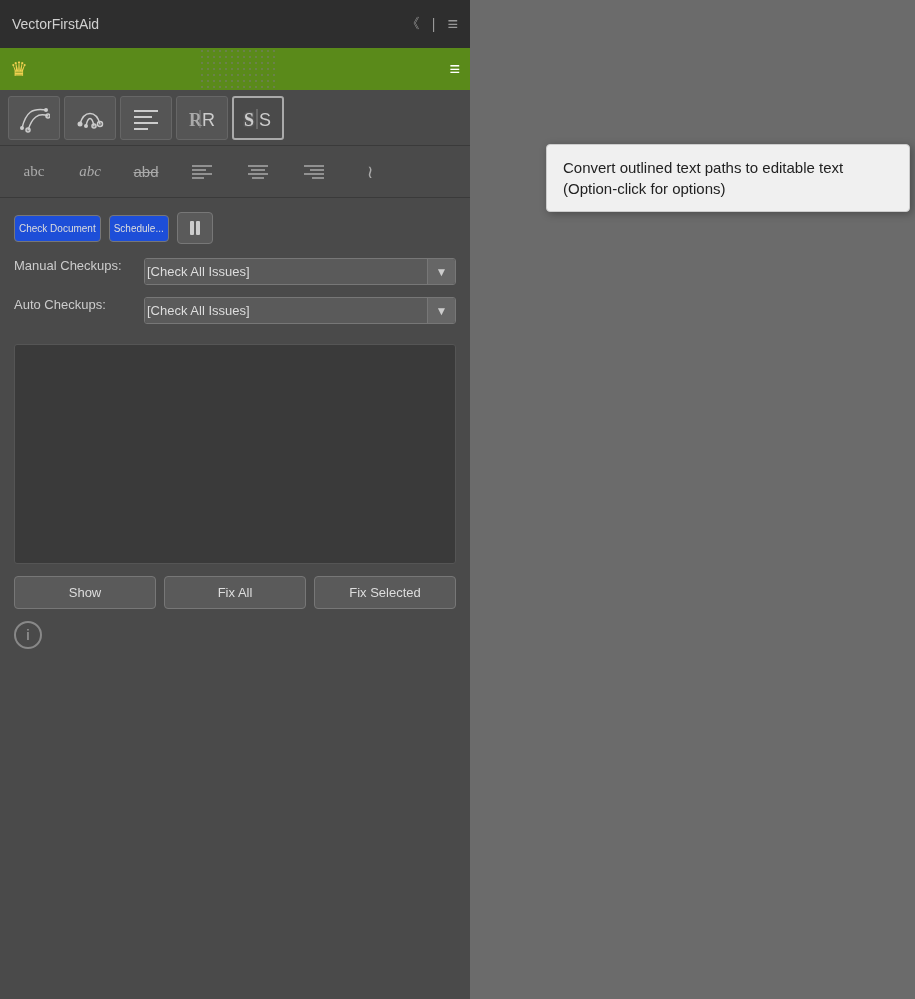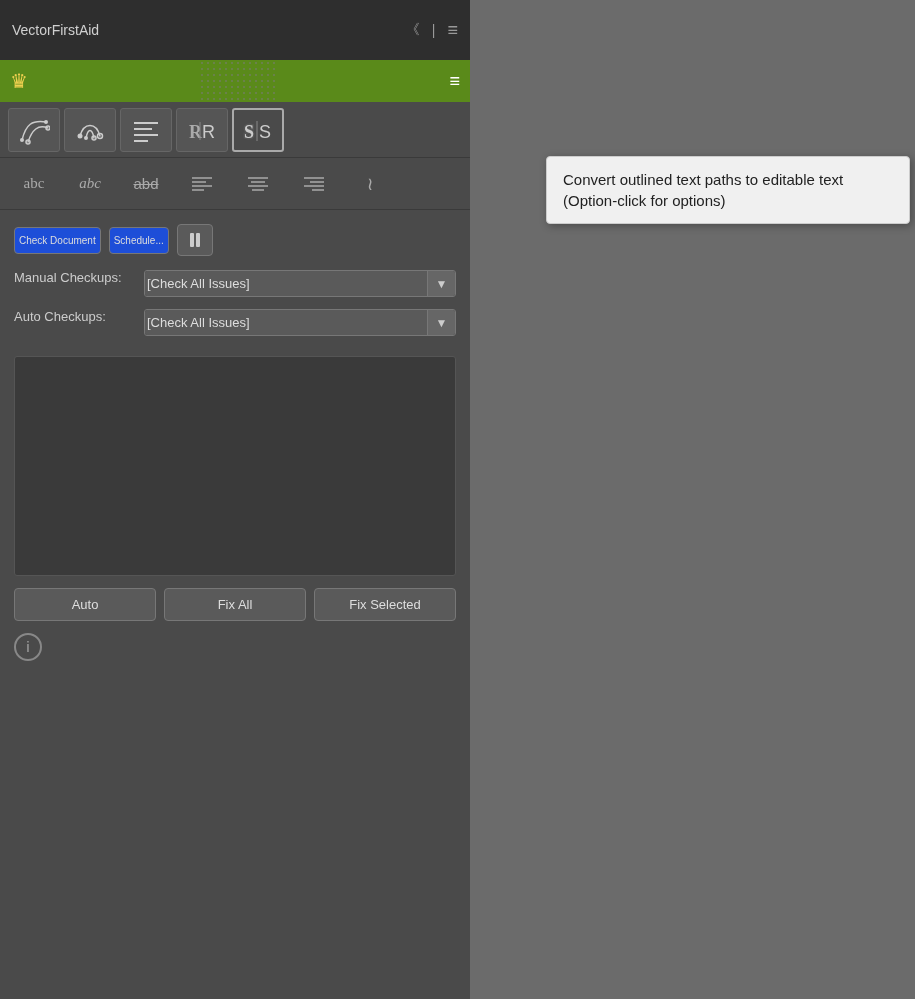--- a/index.html
+++ b/index.html
@@ -15,21 +15,21 @@
       width: 470px;
       height: 999px;
       background: #4a4a4a;
       display: flex;
       flex-direction: column;
       position: relative;
     }
 
     
     .title-bar {
-      height: 60px;
+      height: 48px;
       background: #2e2e2e;
       display: flex;
       align-items: center;
       justify-content: space-between;
       padding: 0 12px;
       flex-shrink: 0;
     }
     .title-bar-title {
       color: #d0d0d0;
       font-size: 14px;
@@ -443,21 +443,21 @@
       <div class="select-wrapper">
         <div class="select-text">[Check All Issues]</div>
         <div class="select-arrow">▼</div>
       </div>
     </div>
   </div>
 
   <div class="issues-area"></div>
 
   <div class="bottom-btn-row">
-    <button class="btn-action">Auto</button>
+    <button class="btn-action">Show</button>
     <button class="btn-action">Fix All</button>
     <button class="btn-action">Fix Selected</button>
   </div>
 
   <div class="info-area">
     <div class="info-icon">i</div>
   </div>
 </div>
 
 <div class="right-area"></div>

